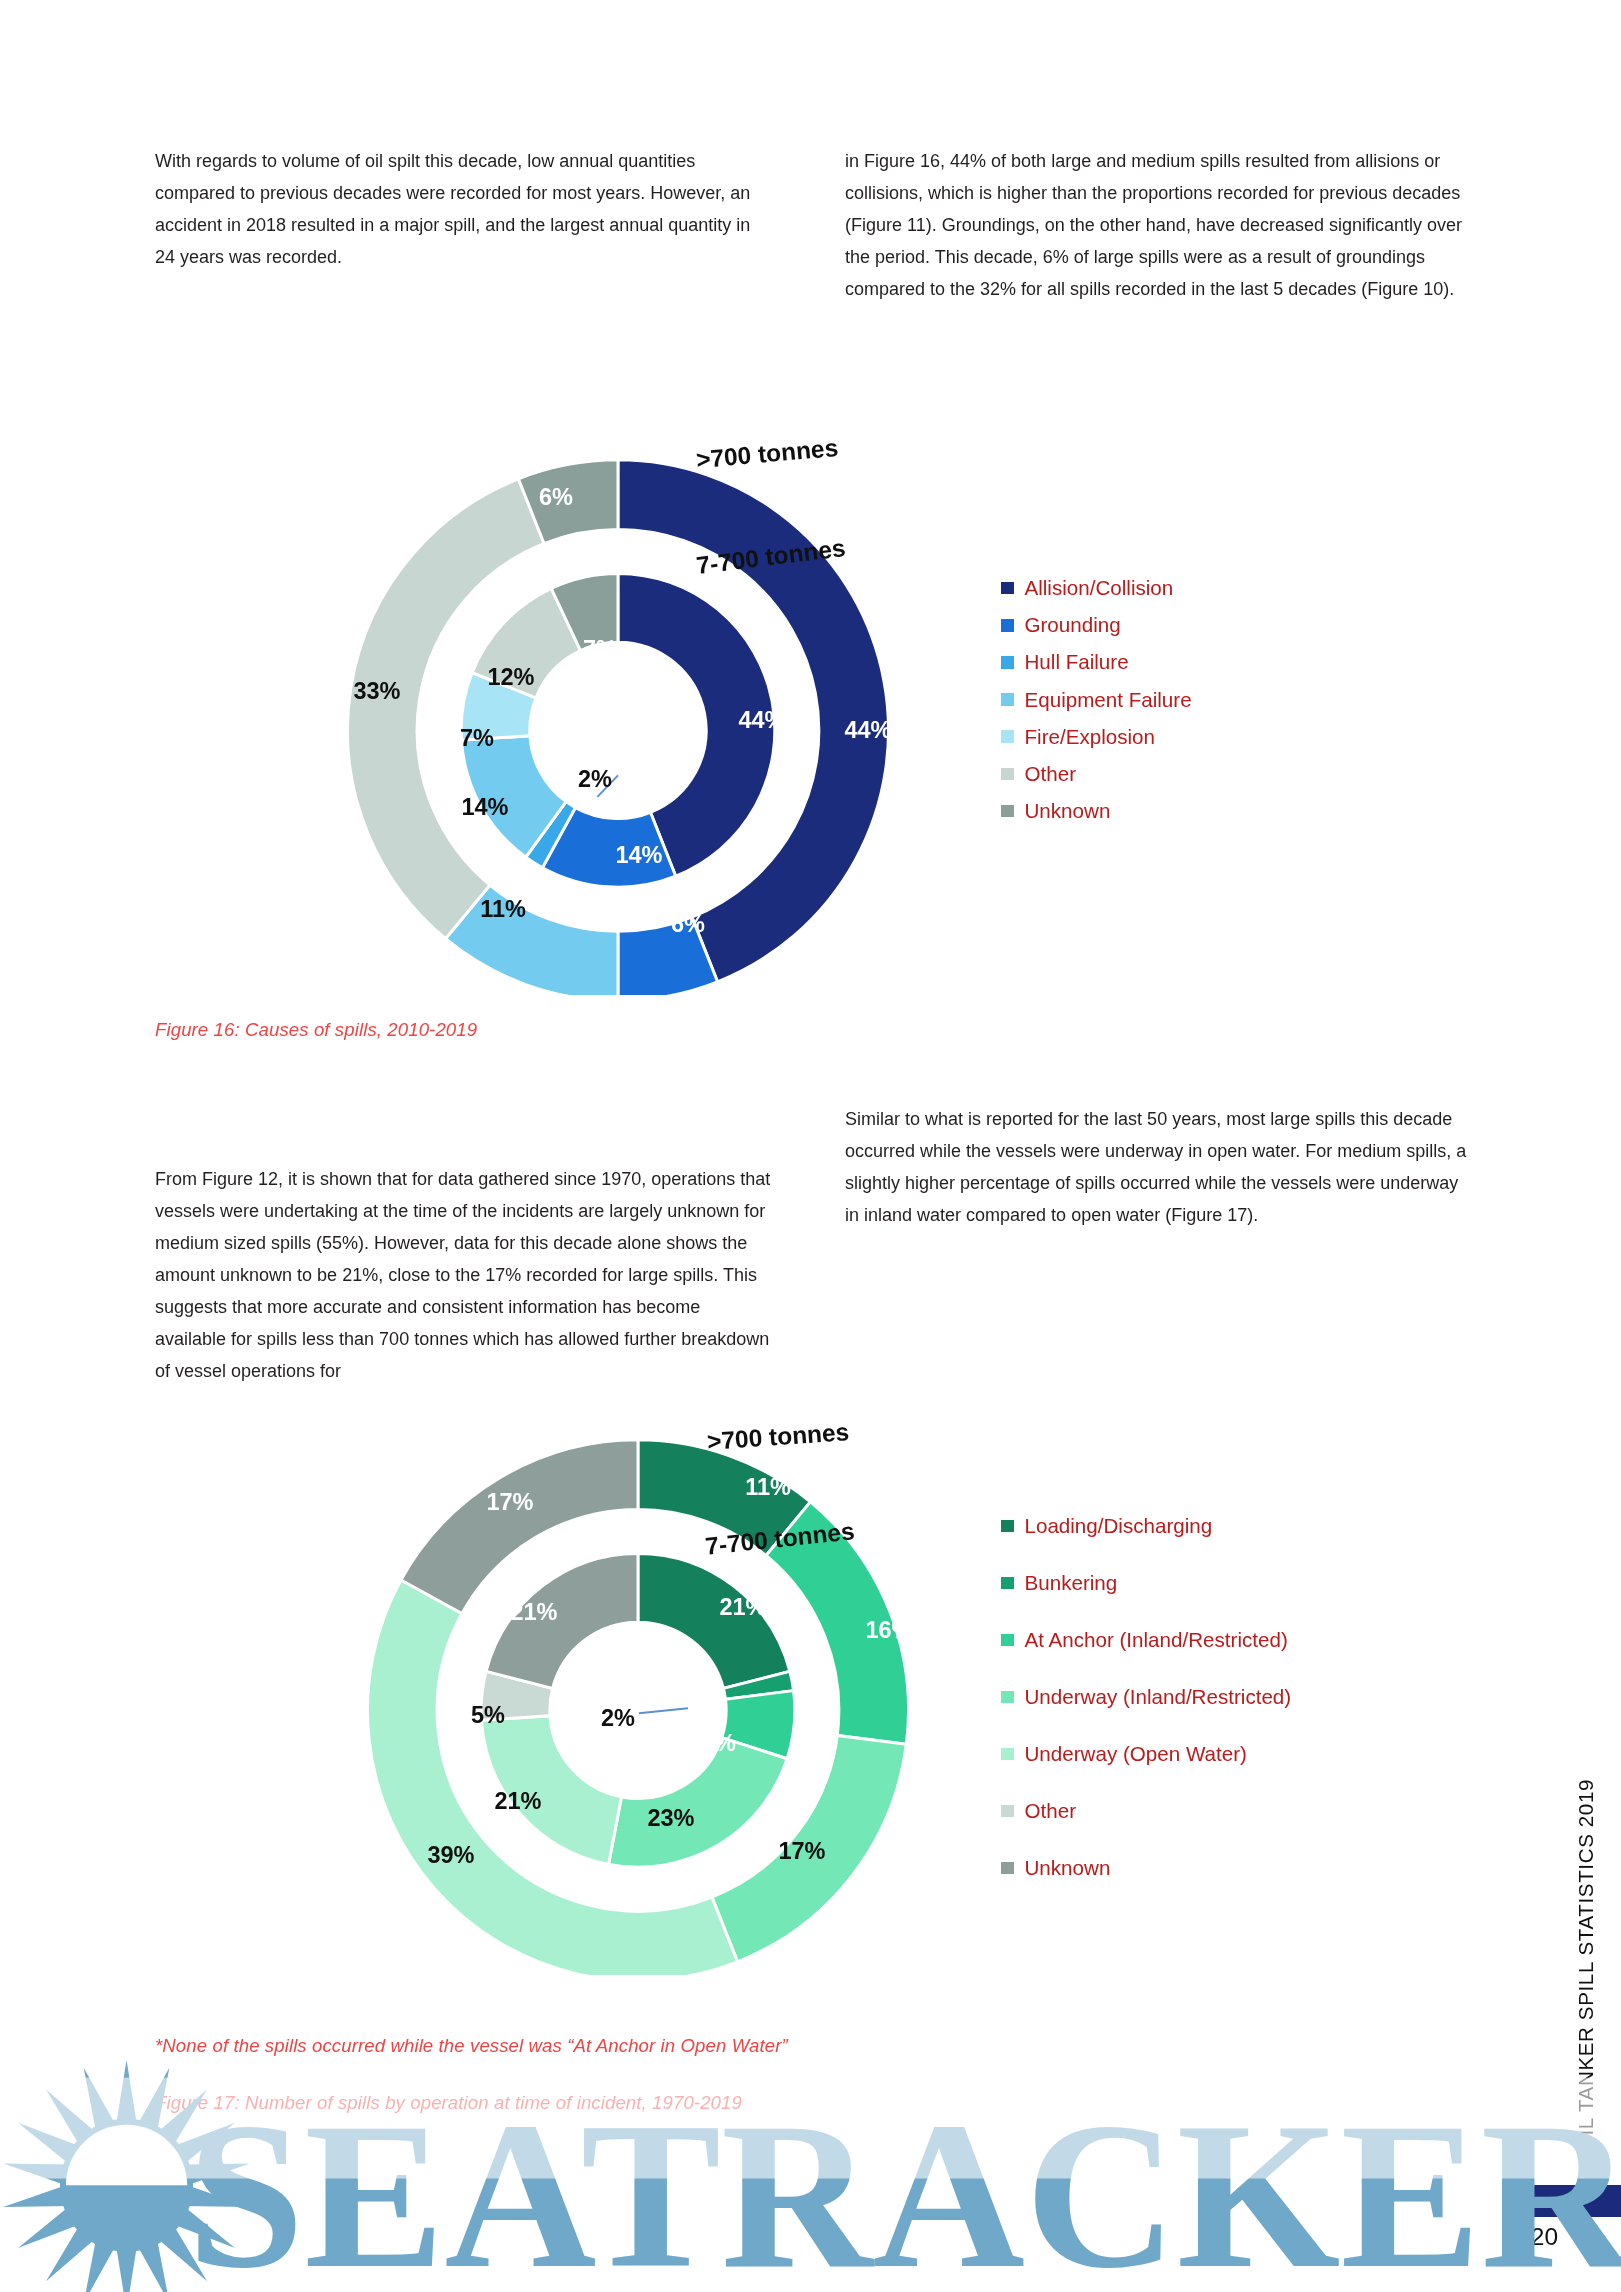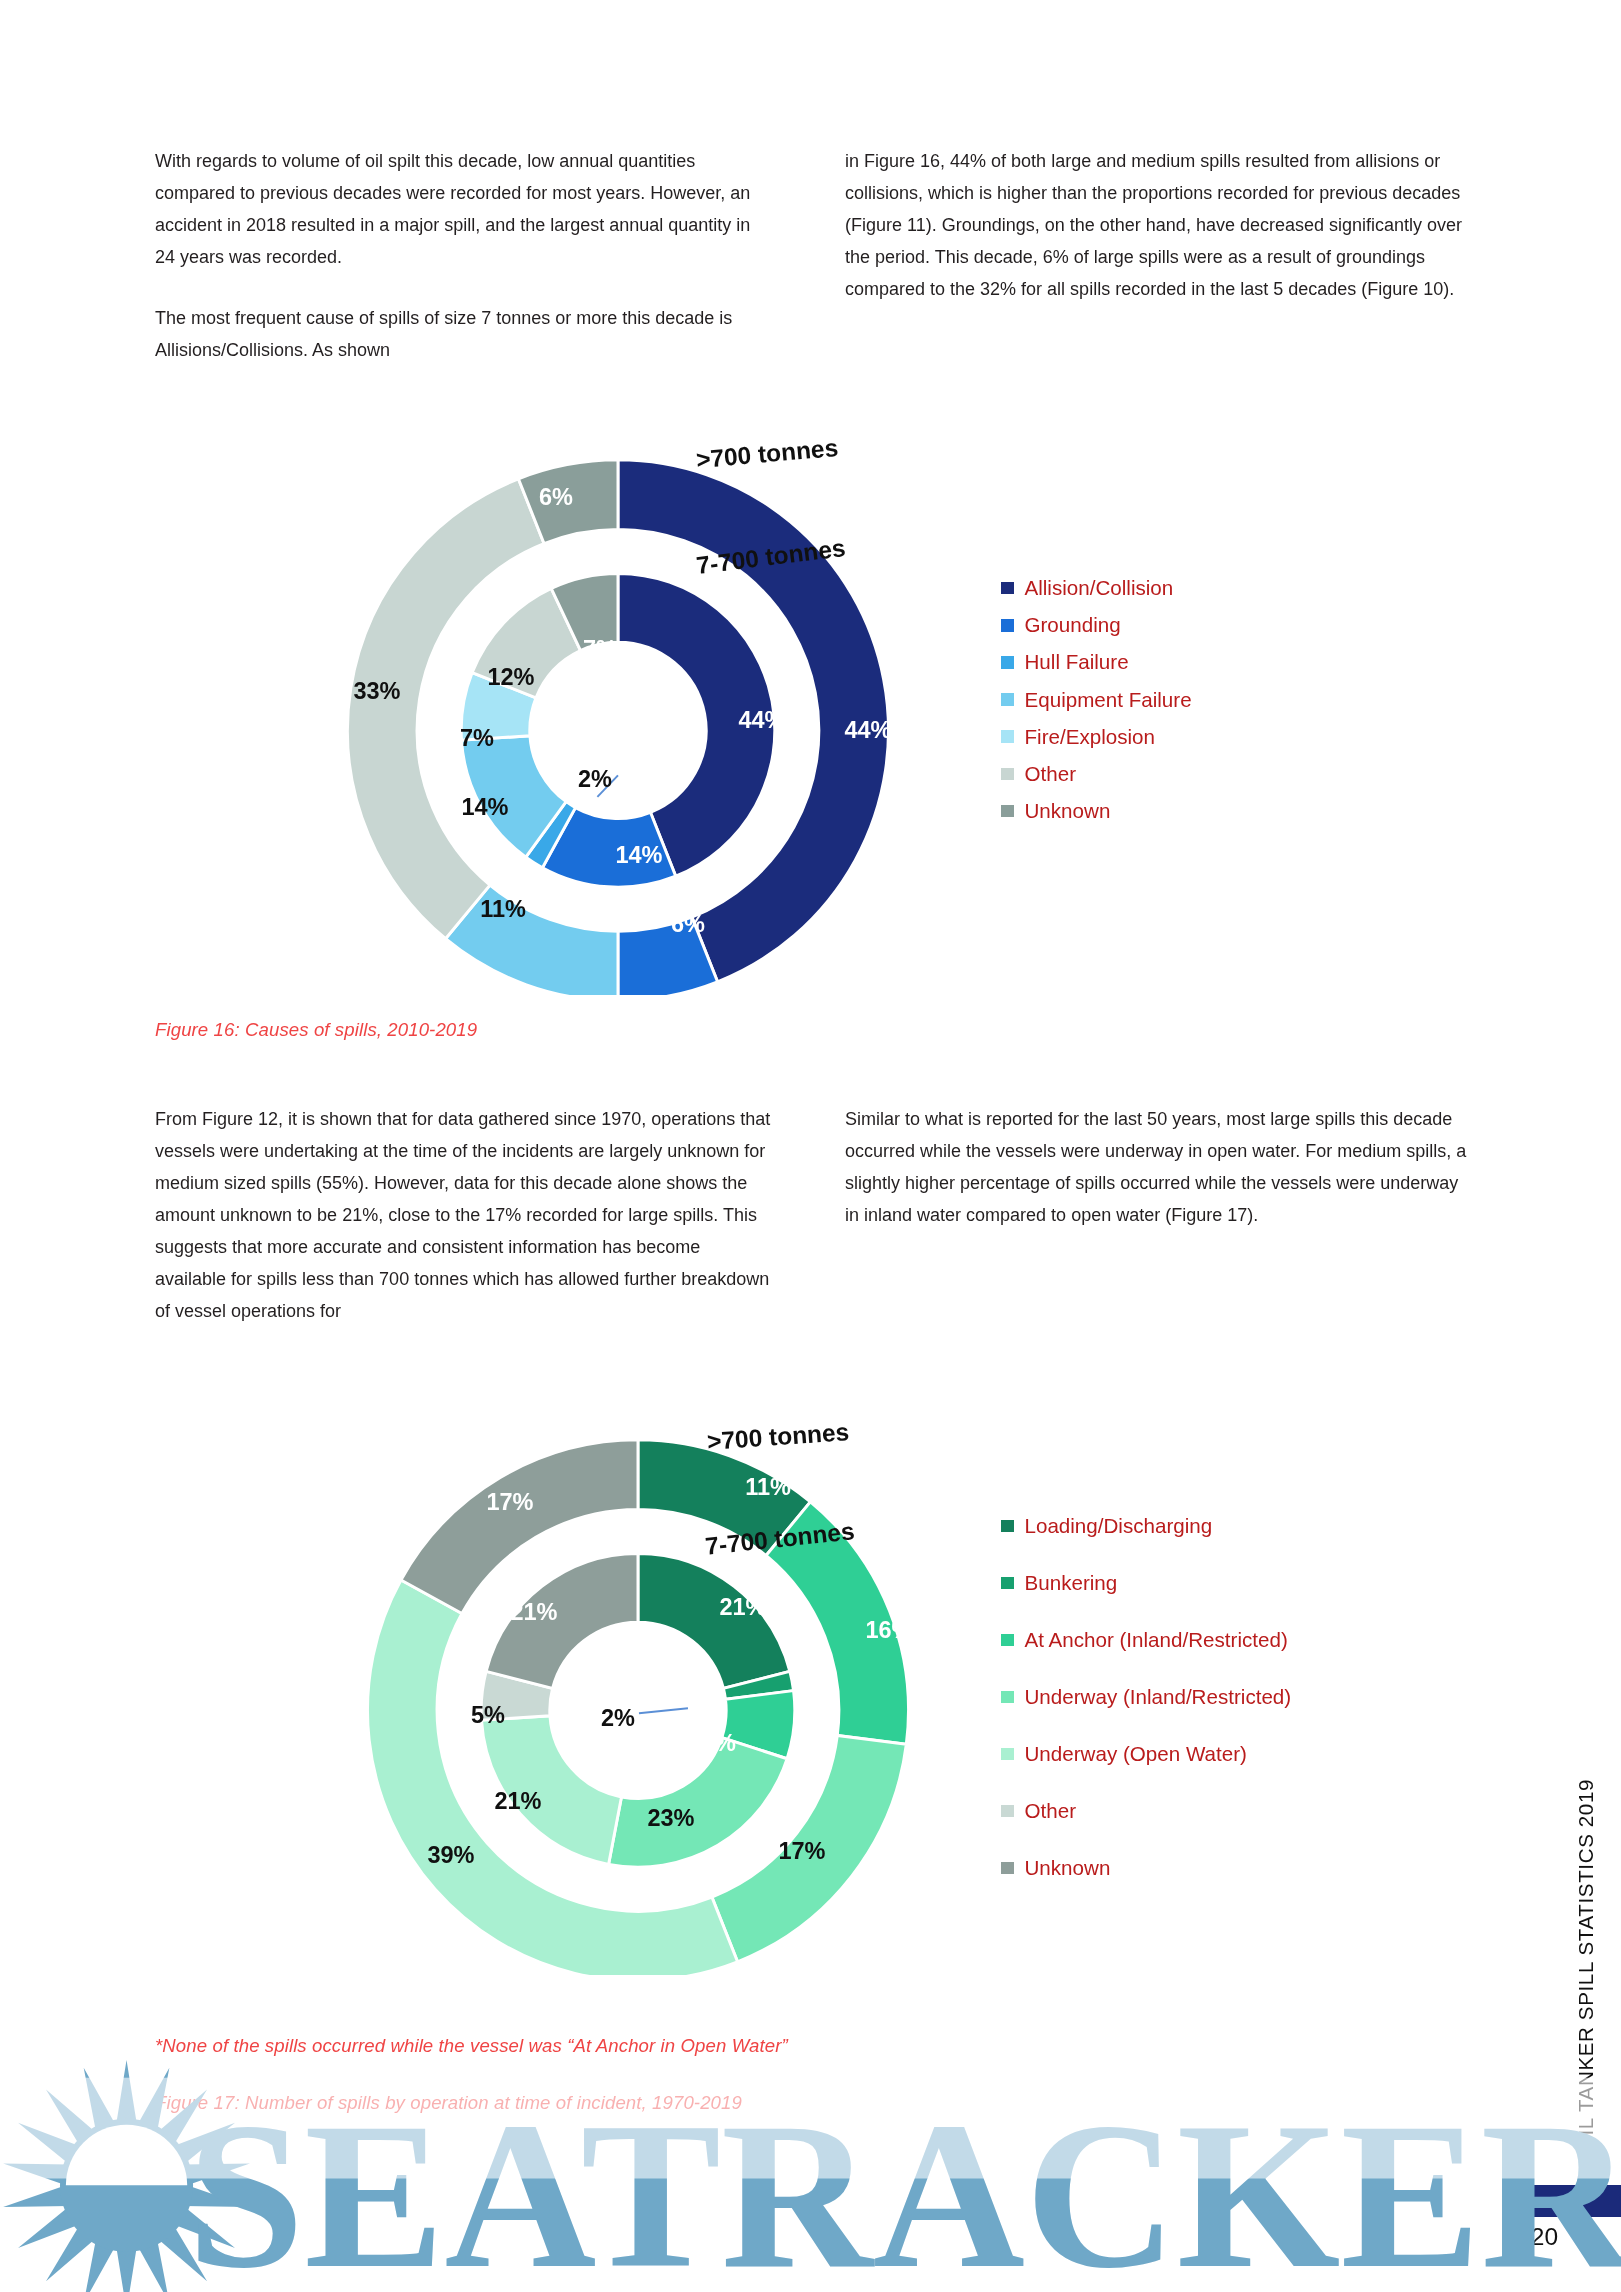--- a/index.html
+++ b/index.html
@@ -9,21 +9,21 @@
   .page{position:absolute;inset:0;}
 
   
   .col{position:absolute;font-size:18px;line-height:32px;color:#231f20;}
   .col p{margin:0 0 29px 0;}
   .col-left{left:155px;width:617px;}
   .col-right{left:845px;width:627px;}
 
   #text1-left{top:145px;}
   #text1-right{top:145px;}
-  #text2-left{top:1103px;}
+  #text2-left{top:1163px;}
   #text2-right{top:1103px;}
 
   
   .caption{position:absolute;font-style:italic;font-size:18.6px;color:#ef4444;
            letter-spacing:0.1px;white-space:nowrap;}
   #caption1{left:155px;top:1019px;}
   #caption2{left:155px;top:2092px;}
   #footnote{left:155px;top:2035px;}
 
   
@@ -69,21 +69,20 @@
              pointer-events:none;}
   #watermark svg{display:block;}
 </style>
 </head>
 <body>
 
 <div class="page">
 
   <div class="col col-left" id="text1-left">
     <p>With regards to volume of oil spilt this decade, low annual quantities compared to previous decades were recorded for most years. However, an accident in 2018 resulted in a major spill, and the largest annual quantity in 24 years was recorded.</p>
-    <p>The most frequent cause of spills of size 7 tonnes or more this decade is Allisions/Collisions. As shown</p>
   </div>
   <div class="col col-right" id="text1-right">
     <p>in Figure 16, 44% of both large and medium spills resulted from allisions or collisions, which is higher than the proportions recorded for previous decades (Figure 11). Groundings, on the other hand, have decreased significantly over the period. This decade, 6% of large spills were as a result of groundings compared to the 32% for all spills recorded in the last 5 decades (Figure 10).</p>
   </div>
 
   <div class="chart" id="chart1">
     <svg class="donut-svg" width="686" height="549" viewBox="0 0 700 560">
       <g id="c1-outer">
           <path d="M301,14 A276,276 0 0 1 402.6023765409711,546.6183101051574 L376.46553330035897,480.6041796070915 A205,205 0 0 0 301,85 Z" fill="#1b2c7c" stroke="#ffffff" stroke-width="3"></path>
           <path d="M402.6023765409711,546.6183101051574 A276,276 0 0 1 301,566 L301,495 A205,205 0 0 0 376.46553330035897,480.6041796070915 Z" fill="#1a6ed8" stroke="#ffffff" stroke-width="3"></path>

